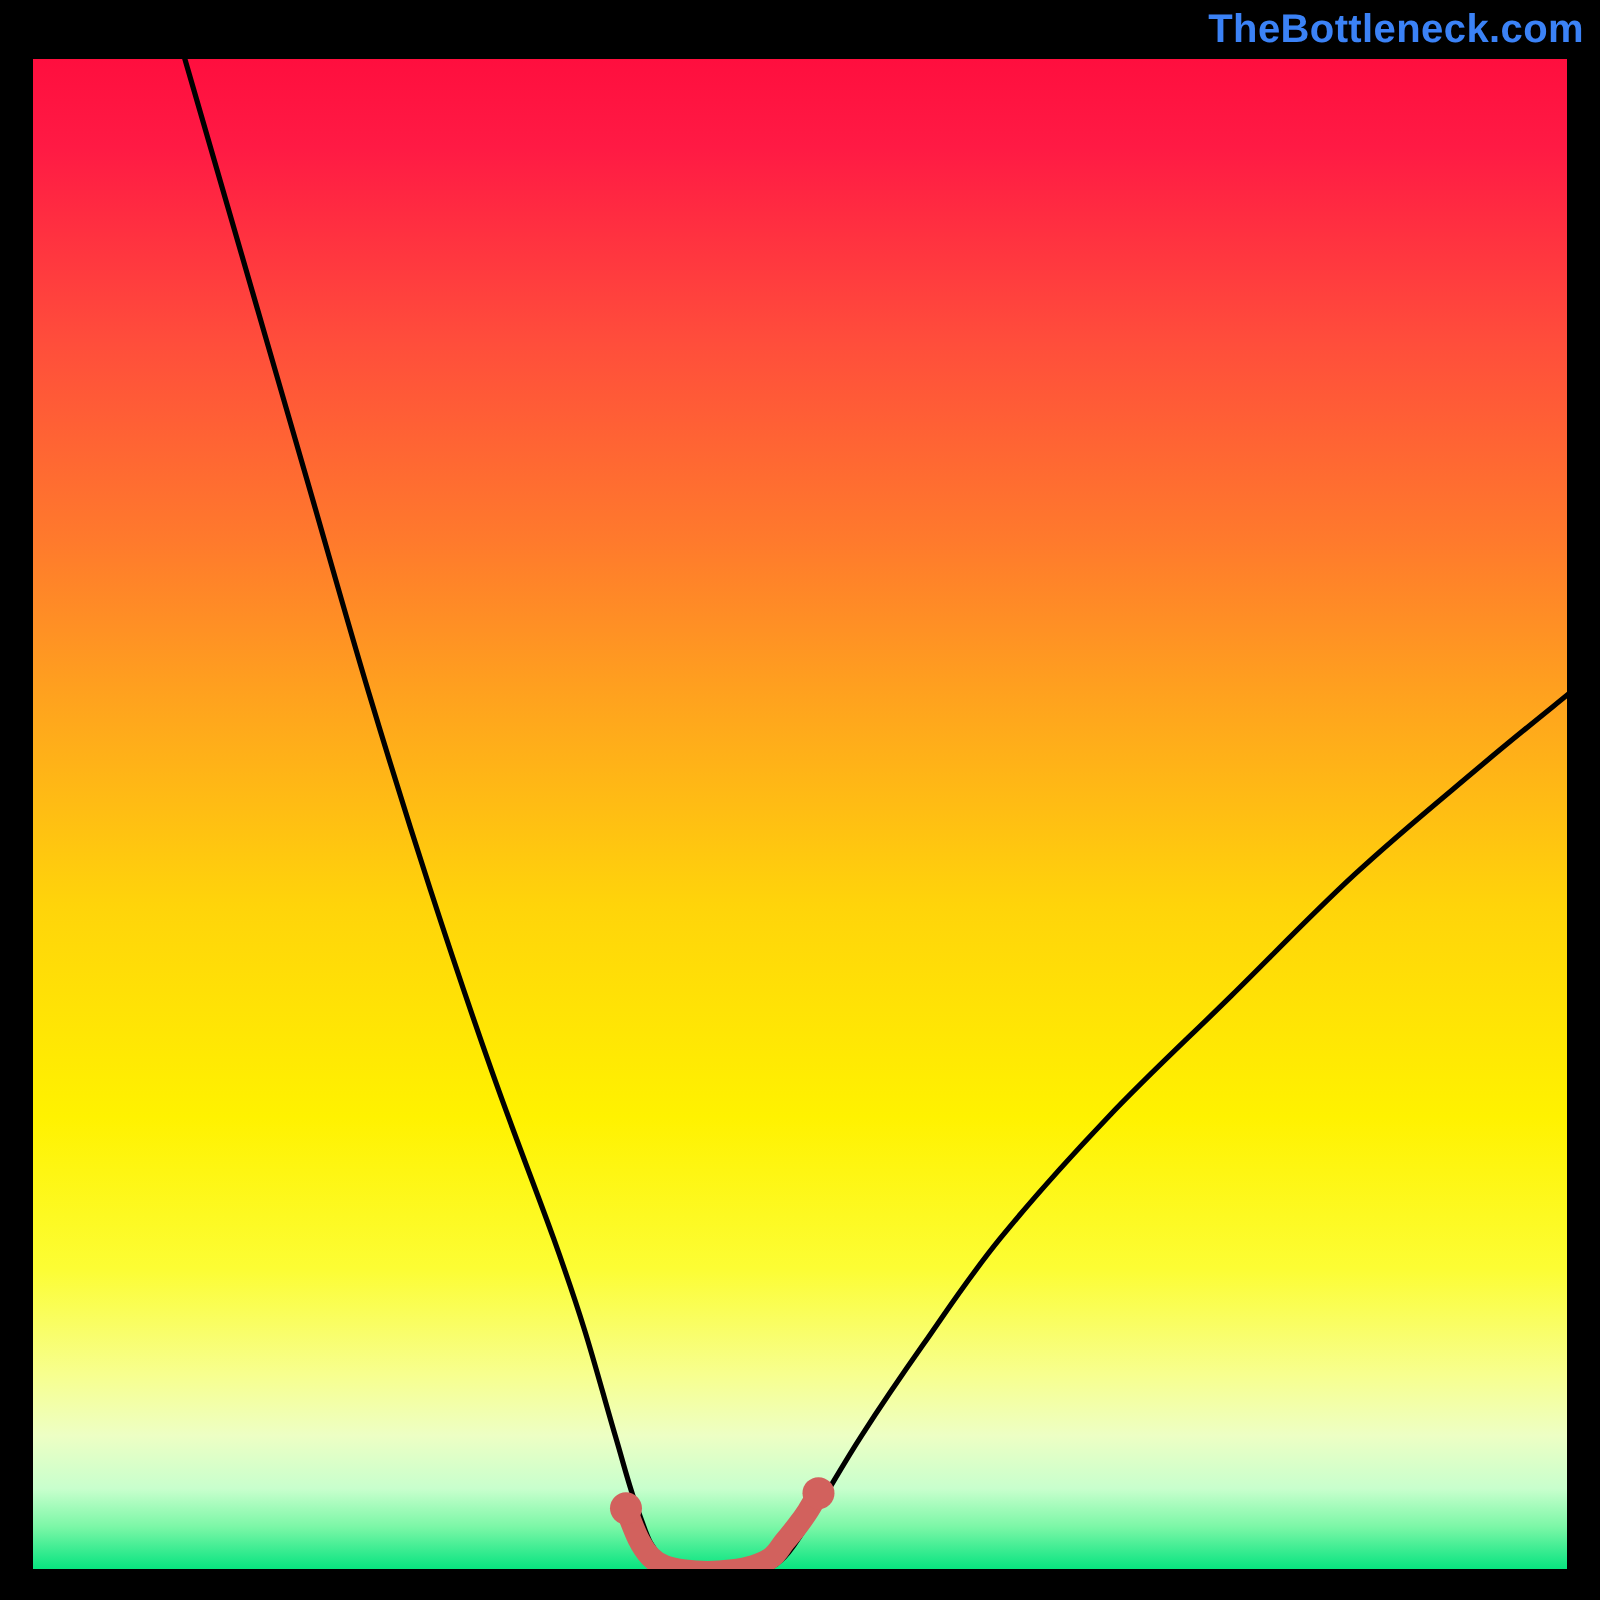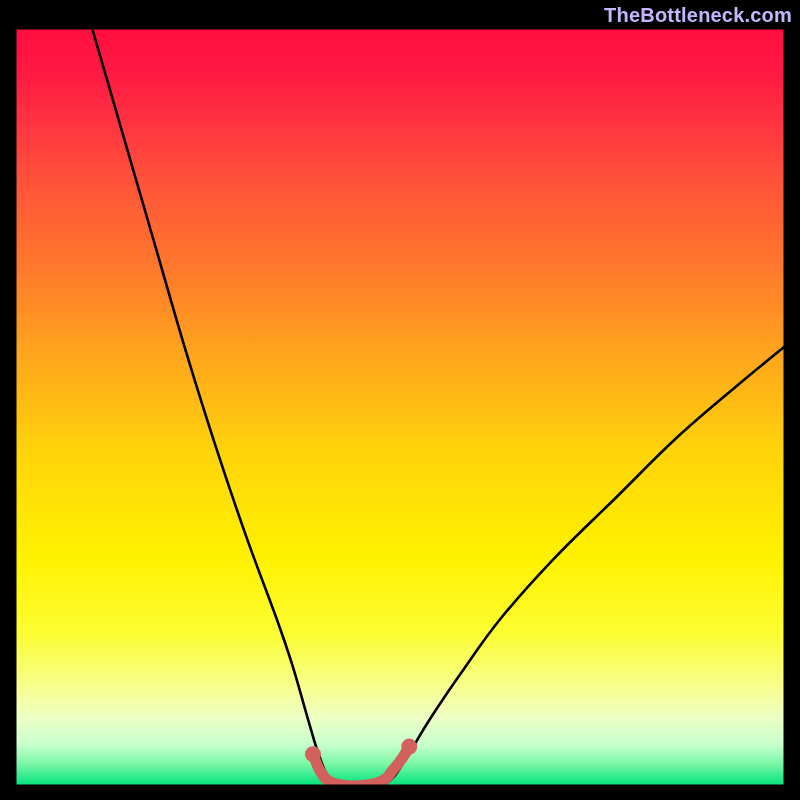--- a/index.html
+++ b/index.html
@@ -16,21 +16,21 @@
     height: 800px;
     background: #000;
   }
   .watermark {
     position: absolute;
     top: 4px;
     right: 8px;
     font-family: Arial, Helvetica, sans-serif;
     font-size: 20px;
     font-weight: 600;
-    color: #c4b5fd;
+    color: #3b82f6;
     letter-spacing: 0.2px;
     user-select: none;
   }
   svg {
     display: block;
   }
 </style>
 </head>
 <body>
 <div class="stage">

